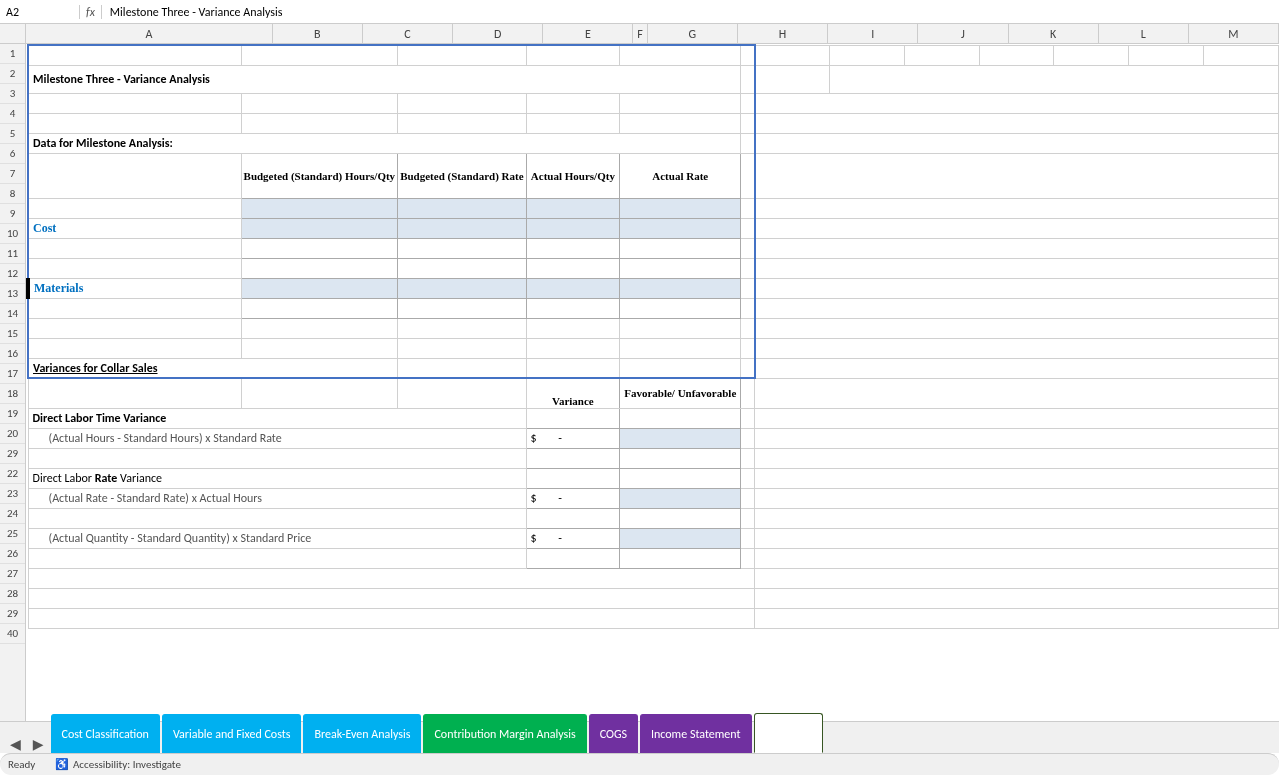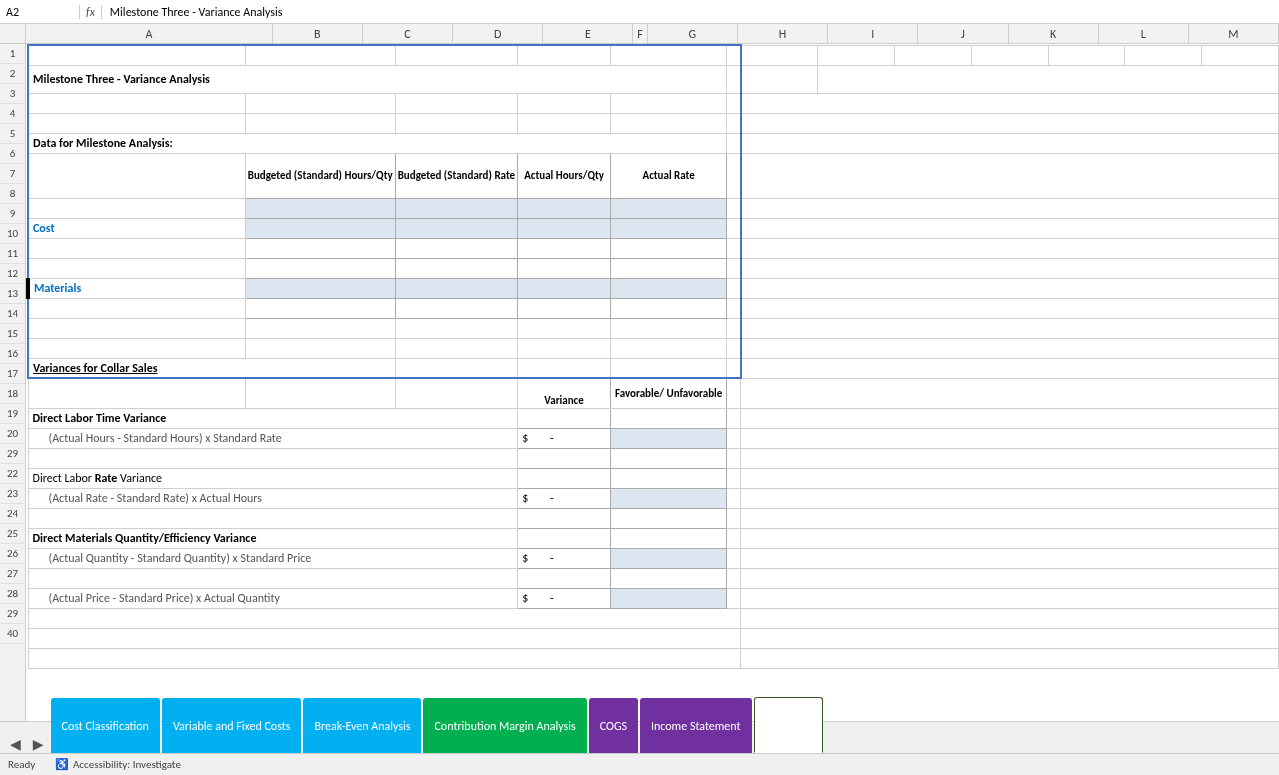--- a/index.html
+++ b/index.html
@@ -90,38 +90,38 @@
 
     .title-cell {
       font-size: 14px;
       font-weight: bold;
       color: #000;
     }
     .section-label {
       font-weight: bold;
       font-size: 12px;
     }
-    .bold-cell { font-weight: bold; }
+    .bold-cell { font-weight: bold; font-family: Liberation Serif, serif; }
     .blue-link { color: #0070c0; }
     .light-blue-bg { background-color: #dce6f1; }
     .center { text-align: center; }
 
     
     .tab-bar {
       height: 32px;
       background: #f0f0f0;
       border-top: 1px solid #ccc;
       display: flex;
       align-items: flex-end;
       padding-left: 5px;
       flex-shrink: 0;
       gap: 2px;
     }
     .tab {
-      padding: 20px 10px;
+      padding: 12px 10px;
       border: 1px solid #aaa;
       border-bottom: none;
       border-radius: 3px 3px 0 0;
       font-size: 12px;
       cursor: pointer;
       background: #e0e0e0;
       color: #333;
       white-space: nowrap;
     }
     .tab.active {
@@ -142,20 +142,21 @@
     .status-bar {
       height: 22px;
       background: #f0f0f0;
       border-top: 1px solid #ccc;
       display: flex;
       align-items: center;
       padding: 0 8px;
       font-size: 11px;
       color: #444;
       flex-shrink: 0;
+      border-radius: 11px;
     }
 
     
     .tab-cyan { background-color: #00b0f0; color: #fff; border-color: #00b0f0; }
     .tab-purple { background-color: #7030a0; color: #fff; border-color: #7030a0; }
     .tab-dark-purple { background-color: #7030a0; color: #fff; border-color: #7030a0; }
     .tab-variances { background-color: #375623; color: #fff; border-color: #375623; }
     .tab-break-even { background-color: #00b0f0; color: #fff; border-color: #00b0f0; }
     .tab-contribution { background-color: #00b050; color: #fff; border-color: #00b050; }
 
@@ -498,29 +499,20 @@
       </tr>
 
       <tr>
         <td colspan="3"></td>
         <td style="border:1px solid #aaa;"></td>
         <td style="border:1px solid #aaa;"></td>
         <td></td>
         <td colspan="7"></td>
       </tr>
 
-      <tr>
-        <td colspan="3" style="font-weight:bold; font-size:12px;">
-          <span>Direct Materials Quantity/Efficiency Variance</span>
-        </td>
-        <td style="border:1px solid #aaa;"></td>
-        <td style="border:1px solid #aaa;"></td>
-        <td></td>
-        <td colspan="7"></td>
-      </tr>
 
       <tr>
         <td style="padding-left:20px; font-size:12px; color:#555;" colspan="3">
           <span>(Actual Quantity - Standard Quantity) x Standard Price</span>
         </td>
         <td style="border:1px solid #aaa; font-size:12px;">
           <span>$&nbsp;&nbsp;&nbsp;&nbsp;&nbsp;&nbsp;&nbsp;&nbsp;-</span>
         </td>
         <td class="light-blue-bg" style="border:1px solid #aaa;"></td>
         <td></td>
@@ -529,31 +521,20 @@
 
       <tr>
         <td colspan="3"></td>
         <td style="border:1px solid #aaa;"></td>
         <td style="border:1px solid #aaa;"></td>
         <td></td>
         <td colspan="7"></td>
       </tr>
 
 
-      <tr>
-        <td style="padding-left:20px; font-size:12px; color:#555;" colspan="3">
-          <span>(Actual Price - Standard Price) x Actual Quantity</span>
-        </td>
-        <td style="border:1px solid #aaa; font-size:12px;">
-          <span>$&nbsp;&nbsp;&nbsp;&nbsp;&nbsp;&nbsp;&nbsp;&nbsp;-</span>
-        </td>
-        <td class="light-blue-bg" style="border:1px solid #aaa;"></td>
-        <td></td>
-        <td colspan="7"></td>
-      </tr>
 
       <tr>
         <td colspan="6"></td>
         <td colspan="7"></td>
       </tr>
 
       <tr>
         <td colspan="6"></td>
         <td colspan="7"></td>
       </tr>

